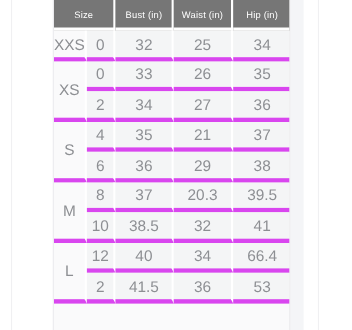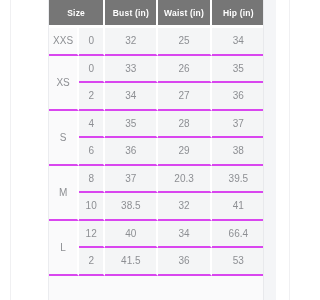--- a/index.html
+++ b/index.html
@@ -60,42 +60,42 @@
     table-layout: fixed;
   }
 
   
   thead tr { height: 28px; }
 
   thead th {
     background: #767676;
     color: #ffffff;
     font-size: 8.5px;
-    font-weight: bold;
+    font-weight: normal;
     text-align: center;
     vertical-align: middle;
     letter-spacing: .2px;
     border-right: 2px solid #ffffff;
     border-bottom: 3px solid #ffffff;
     white-space: nowrap;
   }
   thead th.th-size { border-right: 2px solid #ffffff; }
   thead th:last-child { border-right: none; }
 
   
   tbody tr { height: 27.5px; }
 
   tbody td {
     background: #f4f5f6;
     color: #8d8f93;
-    font-size: 10px;
+    font-size: 14px;
     text-align: center;
     vertical-align: middle;
     border-right: 2px solid #ffffff;
-    border-bottom: 2px solid #d946ef;
+    border-bottom: 4px solid #d946ef;
     white-space: nowrap;
   }
   tbody td:last-child { border-right: none; }
 
   td.size-label {
     background: #fafafb;
     color: #8d8f93;
     border-right: 2px solid #ffffff;
   }
 
@@ -150,21 +150,21 @@
           <tr>
             <td class="size-num">2</td>
             <td>34</td>
             <td>27</td>
             <td>36</td>
           </tr>
           <tr>
             <td class="size-label" rowspan="2">S</td>
             <td class="size-num">4</td>
             <td>35</td>
-            <td>28</td>
+            <td>21</td>
             <td>37</td>
           </tr>
           <tr>
             <td class="size-num">6</td>
             <td>36</td>
             <td>29</td>
             <td>38</td>
           </tr>
           <tr>
             <td class="size-label" rowspan="2">M</td>

